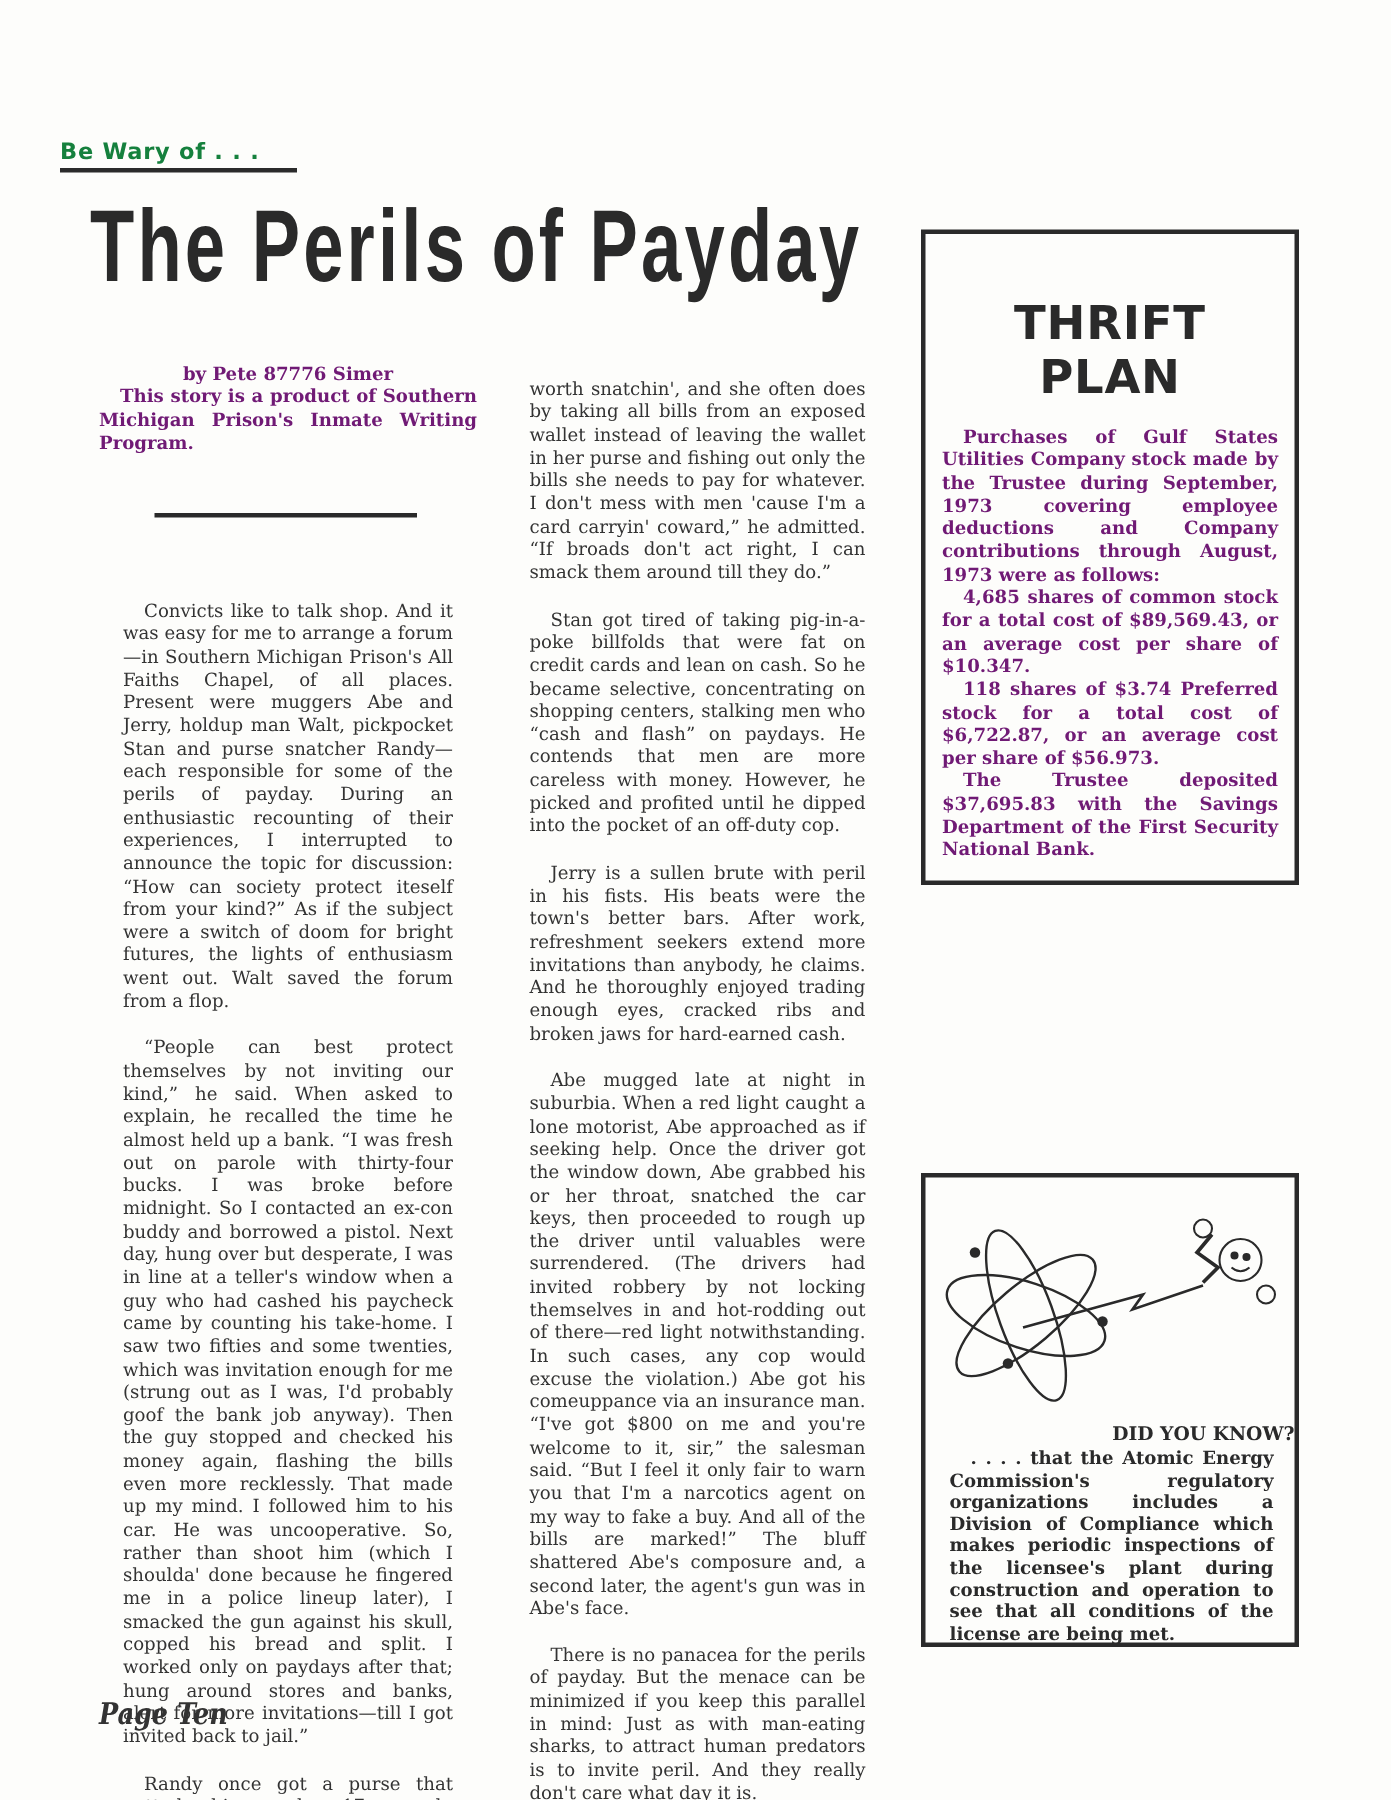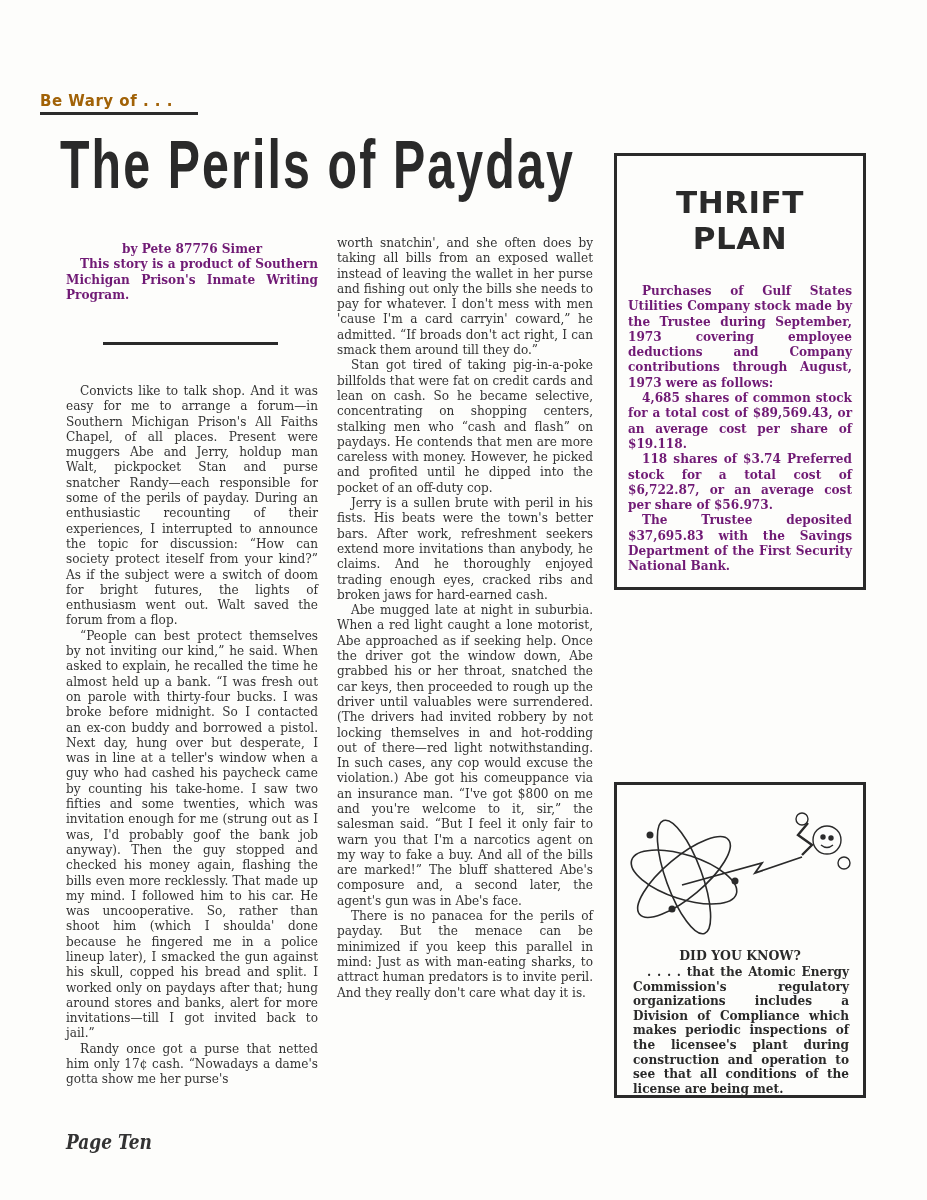--- a/index.html
+++ b/index.html
@@ -4,68 +4,68 @@
 <style>
   html, body { margin: 0; padding: 0; }
   body {
     width: 927px; height: 1200px; position: relative; overflow: hidden;
     background: #fdfdfb; color: #2a2a2a;
     font-family: "DejaVu Serif", serif;
   }
   .kicker {
     position: absolute; left: 40px; top: 92px;
     font-family: "DejaVu Sans", sans-serif; font-weight: bold; font-size: 15px;
-    color: #a16207; letter-spacing: 0.5px;
+    color: #15803d; letter-spacing: 0.5px;
     border-bottom: 3px solid #2b2b2b; padding-bottom: 2px; width: 158px;
   }
   .title {
     position: absolute; left: 60px; top: 128px; margin: 0;
     font-family: "Liberation Sans", sans-serif; font-weight: bold;
     font-size: 68px; line-height: 72px; color: #2a2a2a;
     transform: scaleX(0.71); transform-origin: left top; white-space: nowrap;
     letter-spacing: 3px;
   }
   .col {
     position: absolute; font-size: 12.1px; line-height: 15.3px;
     text-align: justify; color: #333;
   }
-  .col p { margin: 0; text-indent: 14px; }
+  .col p { margin: 16px; text-indent: 14px; }
   .col p.noindent { text-indent: 0; }
   #col-left { left: 66px; top: 384px; width: 252px; }
   #col-mid { left: 337px; top: 236px; width: 256px; }
   .byline {
     position: absolute; left: 66px; top: 242px; width: 252px;
     font-size: 12.1px; line-height: 15.3px; font-weight: bold; text-align: justify; color: #701a75;
   }
   .byline .author { text-align: center; display: block; }
   .byline .note { text-indent: 14px; display: block; }
   .divider-rule {
     position: absolute; left: 103px; top: 342px; width: 175px; height: 0;
     border-top: 3px solid #2a2a2a;
   }
   .box {
     position: absolute; border: 3px solid #2a2a2a; box-sizing: border-box;
     background: #fdfdfb;
   }
   #thrift-box { left: 614px; top: 153px; width: 252px; height: 437px; }
   .thrift-title {
-    position: absolute; left: 10px; right: 10px; top: 28px; margin: 0;
+    position: absolute; left: 10px; right: 10px; top: 42px; margin: 0;
     font-family: "DejaVu Sans", sans-serif; font-weight: bold;
     font-size: 31px; text-align: center; color: #2a2a2a; letter-spacing: 0.5px;
   }
   .thrift-body {
     position: absolute; left: 11px; right: 11px; top: 128px;
     font-size: 12.1px; line-height: 15.3px; text-align: justify; color: #701a75; font-weight: bold;
   }
   .thrift-body p { margin: 0; text-indent: 14px; }
   #dyk-box { left: 614px; top: 782px; width: 252px; height: 316px; }
   .dyk-art { position: absolute; left: 5px; top: 10px; width: 240px; height: 140px; }
   .dyk-title {
     position: absolute; left: 0; right: 0; top: 163px; margin: 0;
-    font-size: 12.5px; font-weight: bold; text-align: center; color: #2a2a2a;
+    font-size: 12.5px; font-weight: bold; text-align: right; color: #2a2a2a;
   }
   .dyk-body {
     position: absolute; left: 16px; right: 14px; top: 180px;
     font-size: 12.1px; line-height: 14.6px; font-weight: bold; text-align: justify; color: #2a2a2a;
   }
   .dyk-body p { margin: 0; text-indent: 14px; }
   .page-label {
     position: absolute; left: 66px; top: 1130px;
     font-family: "DejaVu Serif", serif; font-style: italic; font-weight: bold;
     font-size: 20px; color: #333; transform: scaleX(0.85); transform-origin: left top;
@@ -94,21 +94,21 @@
   <p>Stan got tired of taking pig-in-a-poke billfolds that were fat on credit cards and lean on cash. So he became selective, concentrating on shopping centers, stalking men who “cash and flash” on paydays. He contends that men are more careless with money. However, he picked and profited until he dipped into the pocket of an off-duty cop.</p>
   <p>Jerry is a sullen brute with peril in his fists. His beats were the town's better bars. After work, refreshment seekers extend more invitations than anybody, he claims. And he thoroughly enjoyed trading enough eyes, cracked ribs and broken jaws for hard-earned cash.</p>
   <p>Abe mugged late at night in suburbia. When a red light caught a lone motorist, Abe approached as if seeking help. Once the driver got the window down, Abe grabbed his or her throat, snatched the car keys, then proceeded to rough up the driver until valuables were surrendered. (The drivers had invited robbery by not locking themselves in and hot-rodding out of there—red light notwithstanding. In such cases, any cop would excuse the violation.) Abe got his comeuppance via an insurance man. “I've got $800 on me and you're welcome to it, sir,” the salesman said. “But I feel it only fair to warn you that I'm a narcotics agent on my way to fake a buy. And all of the bills are marked!” The bluff shattered Abe's composure and, a second later, the agent's gun was in Abe's face.</p>
   <p>There is no panacea for the perils of payday. But the menace can be minimized if you keep this parallel in mind: Just as with man-eating sharks, to attract human predators is to invite peril. And they really don't care what day it is.</p>
 </div>
 
 <div class="box" id="thrift-box">
   <h2 class="thrift-title">THRIFT PLAN</h2>
   <div class="thrift-body">
     <p>Purchases of Gulf States Utilities Company stock made by the Trustee during September, 1973 covering employee deductions and Company contributions through August, 1973 were as follows:</p>
-    <p>4,685 shares of common stock for a total cost of $89,569.43, or an average cost per share of $19.118.</p>
+    <p>4,685 shares of common stock for a total cost of $89,569.43, or an average cost per share of $10.347.</p>
     <p>118 shares of $3.74 Preferred stock for a total cost of $6,722.87, or an average cost per share of $56.973.</p>
     <p>The Trustee deposited $37,695.83 with the Savings Department of the First Security National Bank.</p>
   </div>
 </div>
 
 <div class="box" id="dyk-box">
   <svg class="dyk-art" viewBox="0 0 240 140">
     <g fill="none" stroke="#2a2a2a" stroke-width="1.6">
       <ellipse cx="62" cy="82" rx="55" ry="22" transform="rotate(18 62 82)"></ellipse>
       <ellipse cx="62" cy="82" rx="60" ry="18" transform="rotate(70 62 82)"></ellipse>

